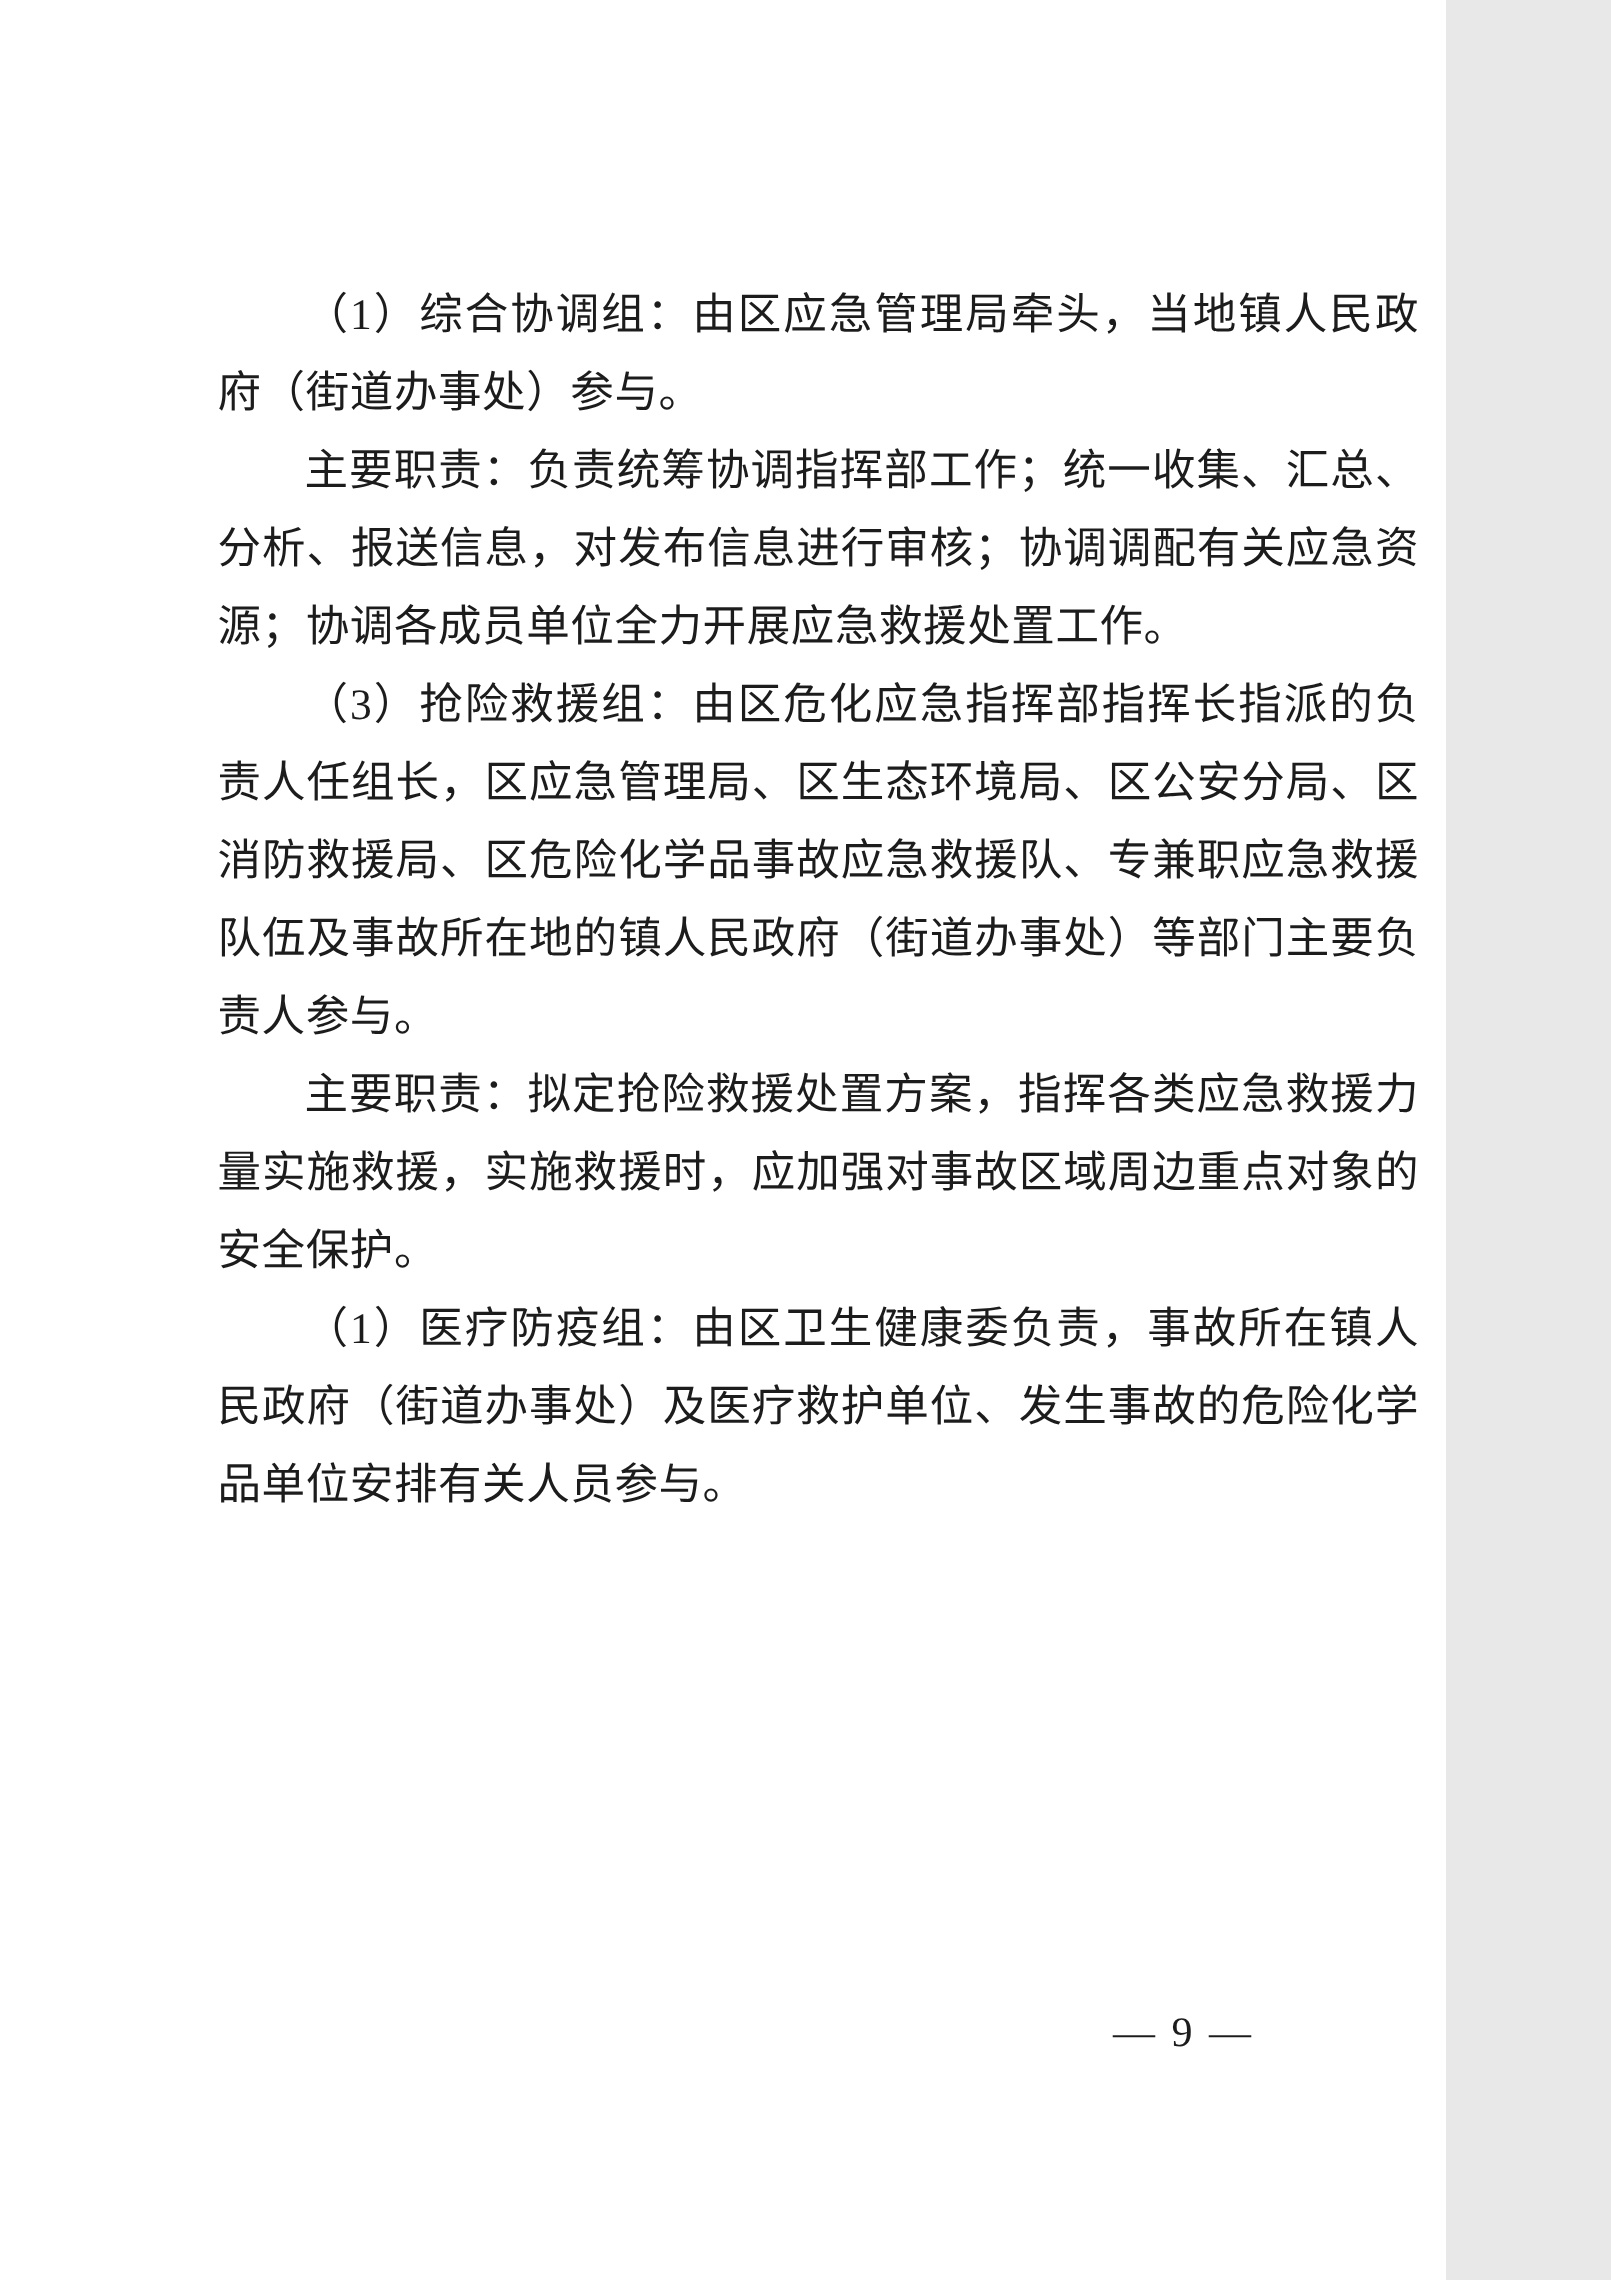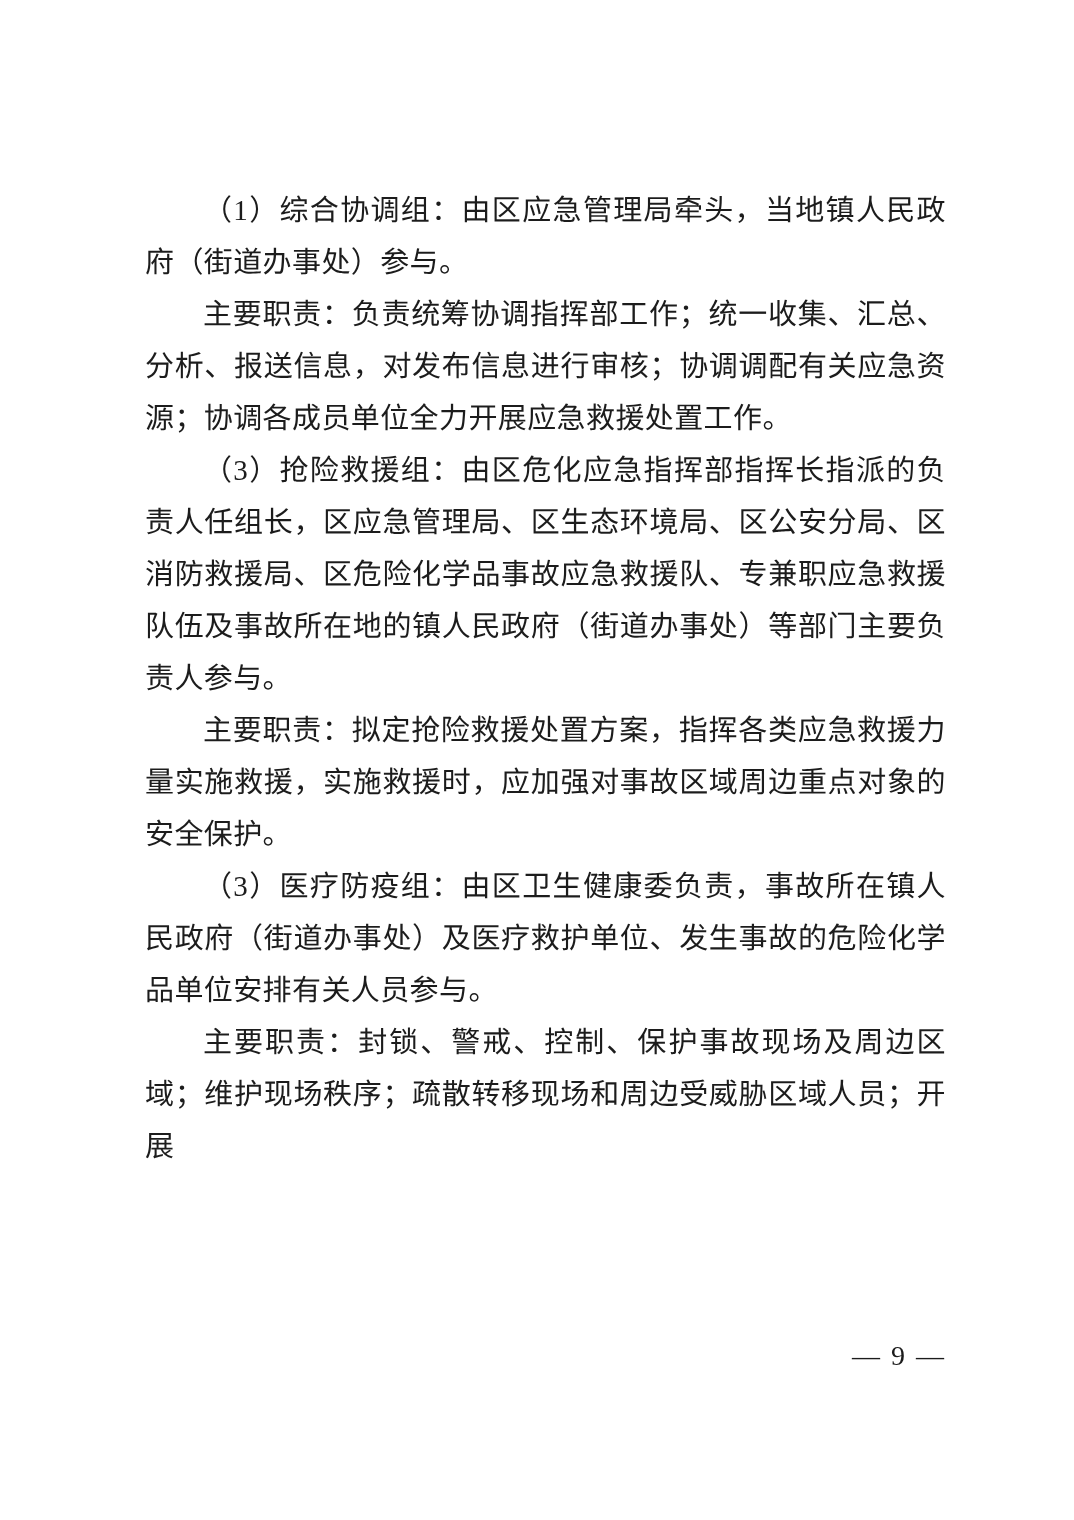--- a/index.html
+++ b/index.html
@@ -7,21 +7,21 @@
     padding: 0;
   }
   body {
     width: 1074px;
     height: 1520px;
     background: #e8e8e8;
     font-family: "Liberation Serif", "DejaVu Serif", serif;
   }
   .page {
     position: relative;
-    width: 1074px;
+    width: 964px;
     height: 1520px;
     background: #ffffff;
     overflow: hidden;
   }
   .content {
     position: absolute;
     left: 145px;
     top: 184px;
     width: 801px;
   }
@@ -51,17 +51,16 @@
 </style>
 </head>
 <body>
 
 <div class="page">
   <div class="content">
     <p class="para">（1）综合协调组：由区应急管理局牵头，当地镇人民政府（街道办事处）参与。</p>
     <p class="para">主要职责：负责统筹协调指挥部工作；统一收集、汇总、分析、报送信息，对发布信息进行审核；协调调配有关应急资源；协调各成员单位全力开展应急救援处置工作。</p>
     <p class="para">（3）抢险救援组：由区危化应急指挥部指挥长指派的负责人任组长，区应急管理局、区生态环境局、区公安分局、区消防救援局、区危险化学品事故应急救援队、专兼职应急救援队伍及事故所在地的镇人民政府（街道办事处）等部门主要负责人参与。</p>
     <p class="para">主要职责：拟定抢险救援处置方案，指挥各类应急救援力量实施救援，实施救援时，应加强对事故区域周边重点对象的安全保护。</p>
-    <p class="para">（3）医疗防疫组：由区卫生健康委负责，事故所在镇人民政府（街道办事处）及医疗救护单位、发生事故的危险化学品单位安排有关人员参与。</p>
-    <p class="para">主要职责：封锁、警戒、控制、保护事故现场及周边区域；维护现场秩序；疏散转移现场和周边受威胁区域人员；开展</p>
+    <p class="para">（1）医疗防疫组：由区卫生健康委负责，事故所在镇人民政府（街道办事处）及医疗救护单位、发生事故的危险化学品单位安排有关人员参与。</p>
   </div>
   <div class="page-number">— 9 —</div>
 </div>
 
 </body></html>

